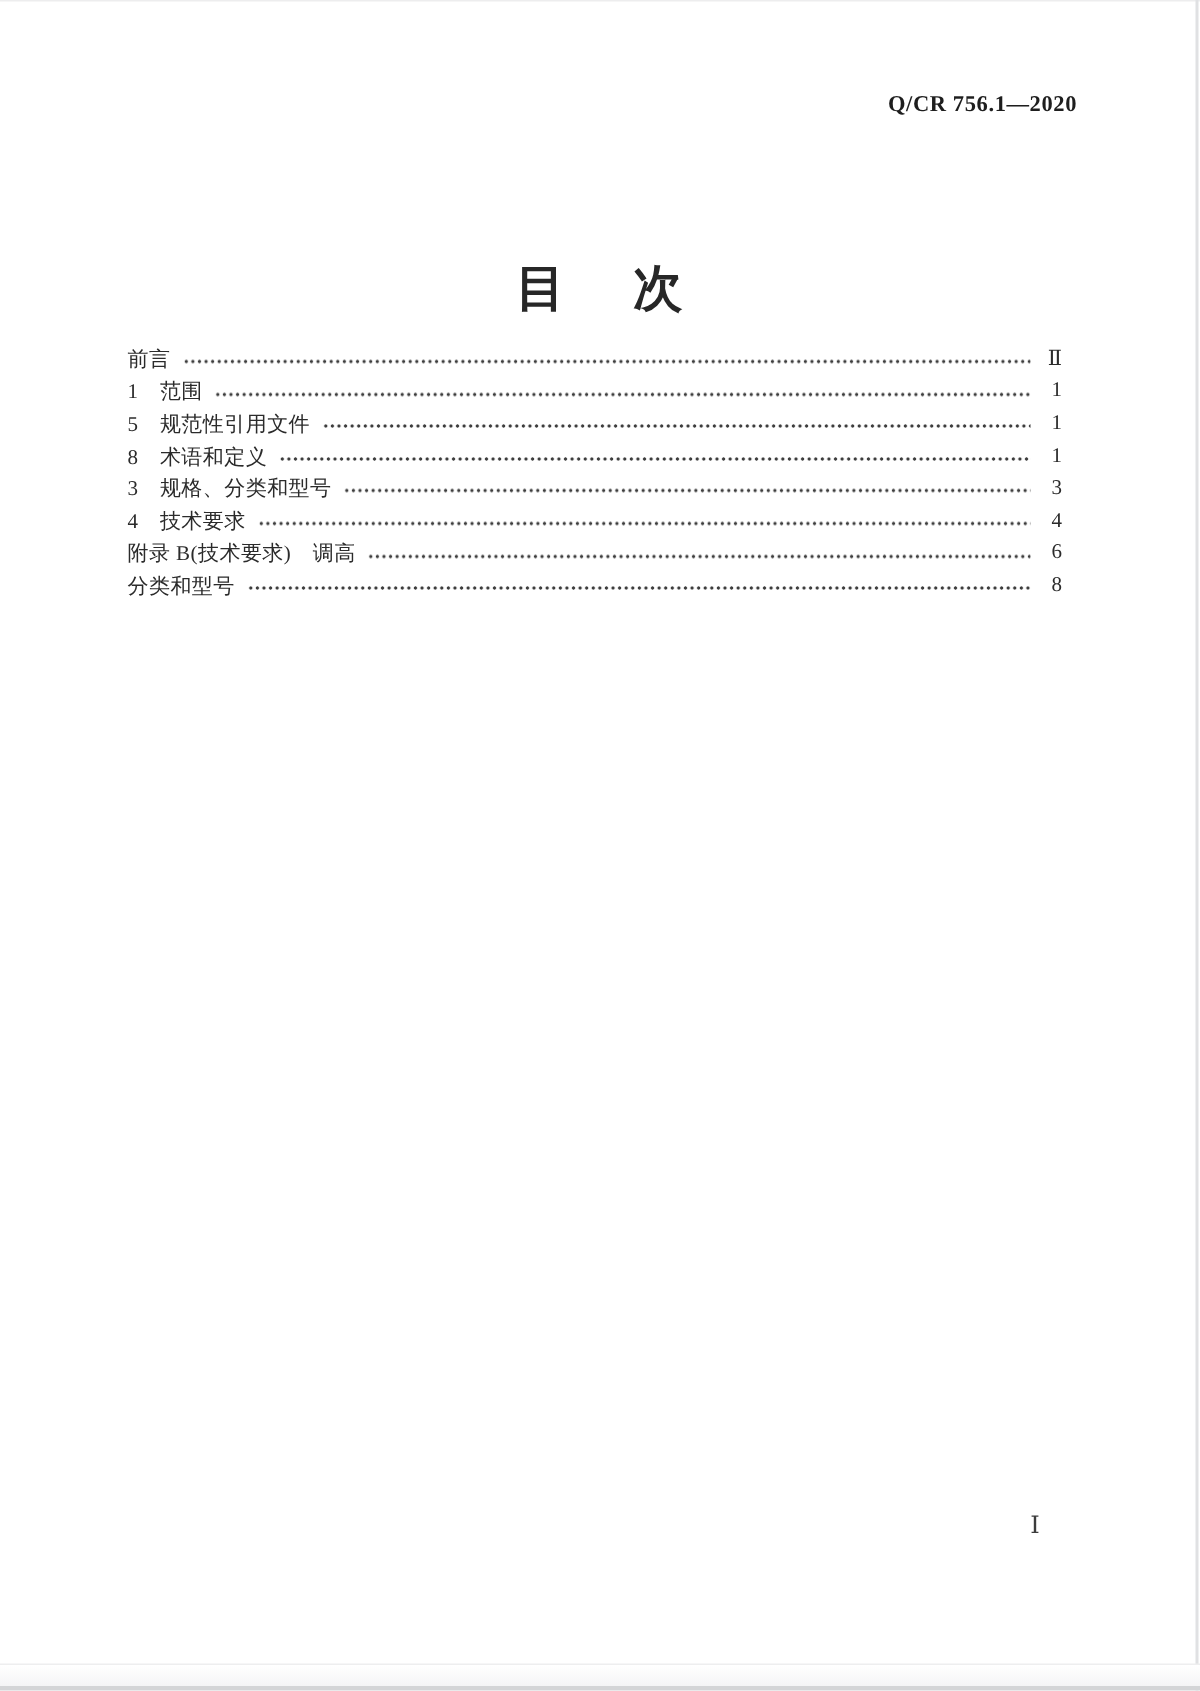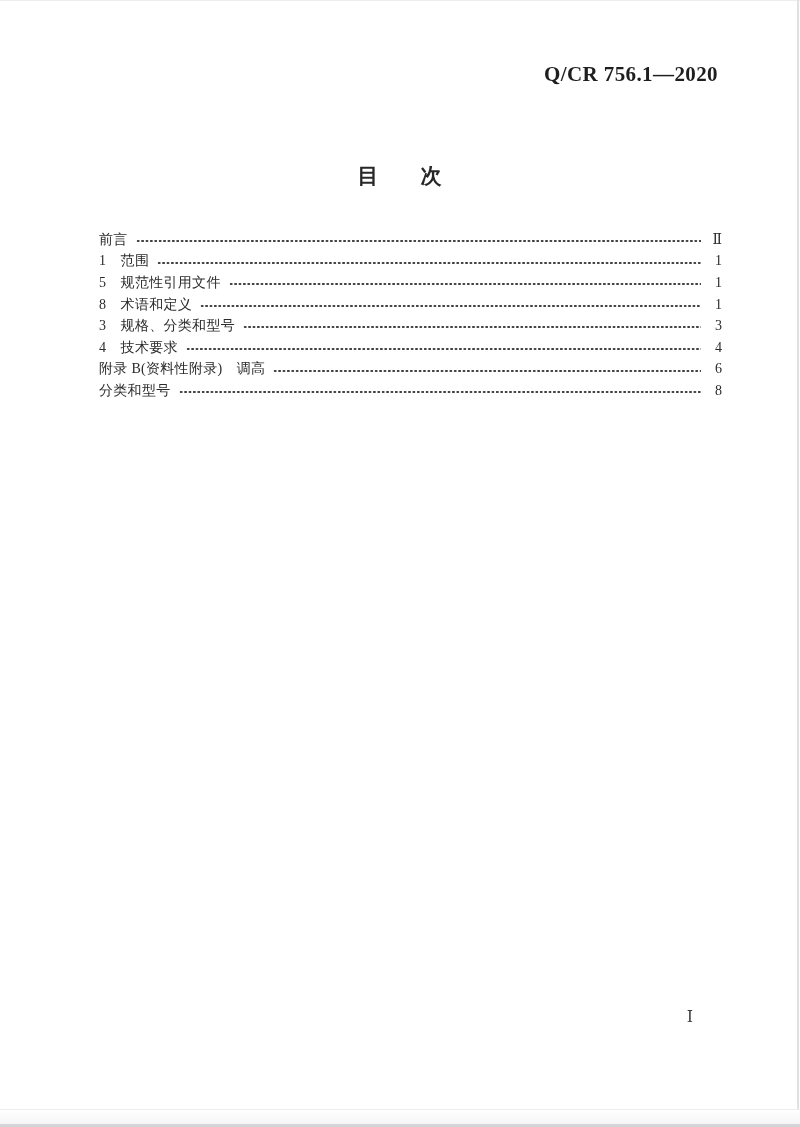--- a/index.html
+++ b/index.html
@@ -29,45 +29,45 @@
     background: linear-gradient(#ffffff, #f5f5f6);
     border-top: 1px solid #eeeeef;
     border-bottom: 3px solid #d4d5d7;
     box-sizing: border-box;
   }
   
   .header-code {
     position: absolute;
     top: 62px;
     right: 82px;
-    font-size: 21px;
+    font-size: 15px;
     font-weight: bold;
     letter-spacing: 0.4px;
     color: #1e1e1e;
     font-family: "Liberation Serif", "DejaVu Serif", serif;
   }
   
   .doc-title {
     position: absolute;
     top: 148px;
     left: 0;
     width: 100%;
     text-align: center;
-    font-size: 21px;
+    font-size: 33px;
     font-weight: bold;
     color: #272727;
     font-family: "Liberation Sans", "DejaVu Sans", sans-serif;
     word-spacing: 34px;
     letter-spacing: 1px;
   }
   
   .toc {
     position: absolute;
     top: 229px;
-    left: 99px;
+    left: 85px;
     width: 623px;
   }
   .toc-row {
     display: flex;
     align-items: center;
     height: 21.6px;
     font-size: 14px;
     color: #2b2b2b;
   }
   .toc-label {
@@ -149,21 +149,21 @@
     </div>
 
     <div class="toc-row">
       <span class="toc-label">4　技术要求</span>
       <span class="dot-leader"></span>
       <span class="toc-page">4</span>
     </div>
 
 
     <div class="toc-row">
-      <span class="toc-label">附录 B(资料性附录)　调高</span>
+      <span class="toc-label">附录 B(技术要求)　调高</span>
       <span class="dot-leader"></span>
       <span class="toc-page">6</span>
     </div>
 
 
     <div class="toc-row">
       <span class="toc-label">分类和型号</span>
       <span class="dot-leader"></span>
       <span class="toc-page">8</span>
     </div>

